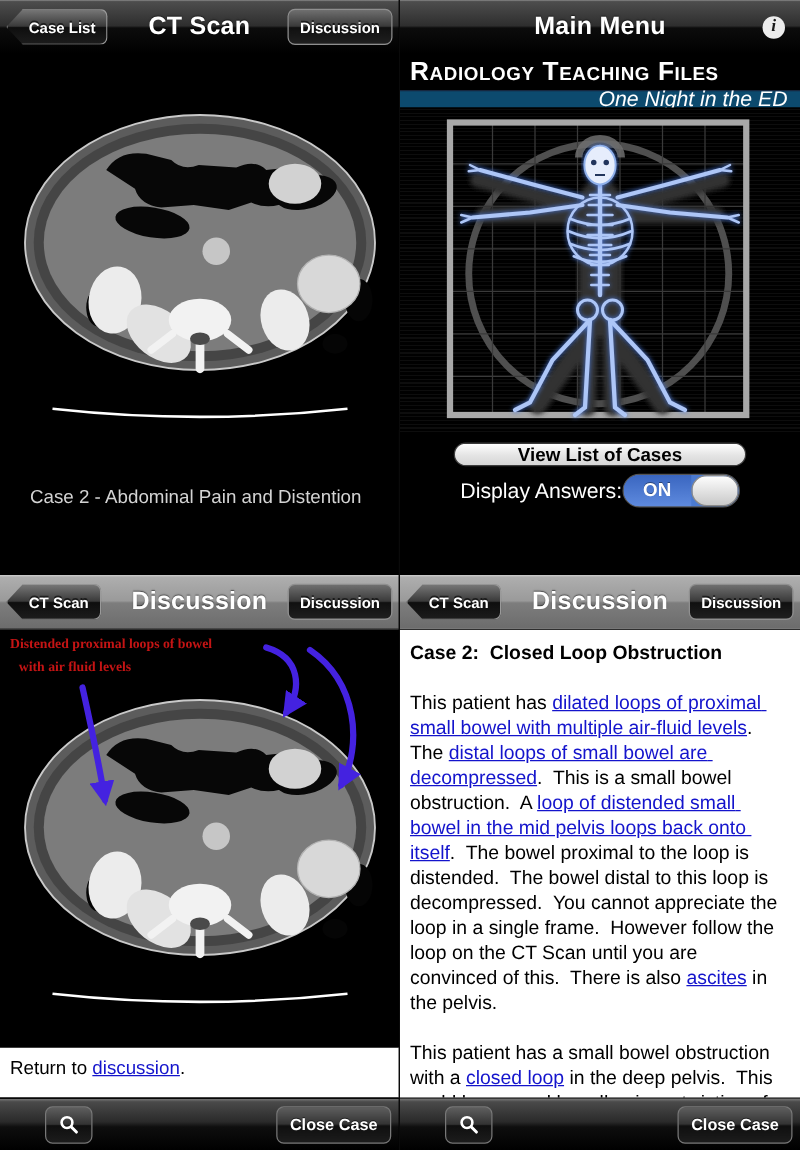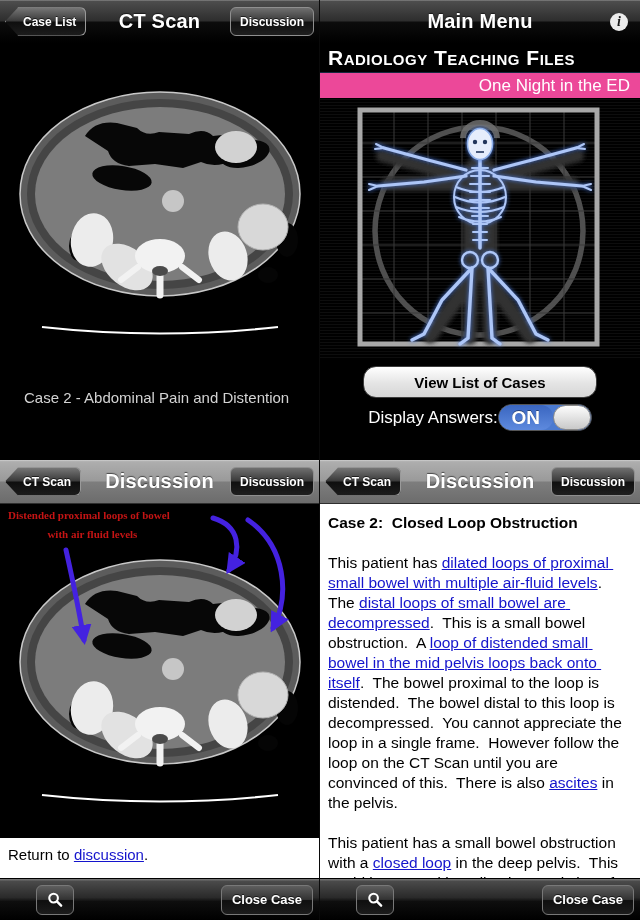--- a/index.html
+++ b/index.html
@@ -29,46 +29,46 @@
   
   .q1{background:#000;display:flex;flex-direction:column;}
   .ct-wrap{width:320px;height:300px;position:relative;}
   .caption{padding:4px 8px 0 8px;color:#d3d3d3;font-size:15px;line-height:20px;white-space:pre-wrap;}
   .caption .cap-title{margin:0 0 19px 16px;}
 
   
   .q2{background:#000;display:flex;flex-direction:column;}
   .rtf-bar{height:28px;background:#000;color:#fff;font-variant:small-caps;font-weight:bold;font-size:21px;
            letter-spacing:.5px;display:flex;align-items:center;padding:0 8px;}
-  .blue-bar{height:26px;background:#ec4899;color:#fff;font-size:17px;display:flex;
+  .blue-bar{height:14px;background:#0c4a6e;color:#fff;font-style:italic;font-size:17px;display:flex;
             align-items:center;justify-content:flex-end;padding:0 10px;border-top:1px solid #16273f;}
   .vitruvian{height:262px;position:relative;
      background:repeating-linear-gradient(0deg,#000 0 2px,#0d0d0d 2px 3px);}
   .menu-controls{flex:1;position:relative;}
-  .pill-btn{display:block;margin:6px auto 0 auto;width:234px;height:32px;border-radius:13px;
+  .pill-btn{display:block;margin:6px auto 0 auto;width:234px;height:19px;border-radius:13px;
             border:1px solid #3c3c3c;background:linear-gradient(180deg,#fff,#e4e4e4 55%,#d6d6d6);
             font-size:15px;font-weight:bold;color:#000;font-family:inherit;}
   .answers-row{display:flex;align-items:center;justify-content:center;gap:0;margin-top:6px;}
   .answers-label{color:#fff;font-size:17px;}
   .switch{width:94px;height:27px;border-radius:14px;overflow:hidden;display:flex;border:1px solid #555;
           background:#4b7ad0;}
-  .switch-on{flex:1;display:flex;align-items:center;justify-content:center;color:#fff;font-size:19px;
+  .switch-on{flex:1;display:flex;align-items:center;justify-content:center;color:#fff;font-size:15px;
              font-weight:bold;text-shadow:0 -1px 0 rgba(0,0,0,.4);
-             background:linear-gradient(180deg,#3a66c0,#5e8ade);border-radius:12px;}
+             background:linear-gradient(180deg,#3a66c0,#5e8ade);}
   .switch-knob{width:38px;border-radius:13px;border:1px solid #8a8a8a;
              background:linear-gradient(180deg,#fdfdfd,#c9c9c9);}
   .credits{position:absolute;left:0;right:0;bottom:2px;display:flex;justify-content:space-between;
            padding:0 4px;color:#9a9a9a;font-size:10px;}
 
   
   .q3{background:#000;display:flex;flex-direction:column;}
   .disc-img-area{height:334px;position:relative;background:#000;}
   .annotation{position:absolute;top:2px;left:8px;z-index:2;color:#c41414;font-family:"Liberation Serif",serif;
               font-weight:bold;font-size:11px;line-height:19px;}
-  .annotation .l2{padding-left:7px;text-align:center;}
+  .annotation .l2{padding-left:7px;}
   .return-strip{height:40px;background:#fff;color:#000;font-size:15px;padding:8px 8px 0 8px;}
   a.tlink{color:#1414cc;text-decoration:underline;}
 
   
   .toolbar{height:42px;margin-top:auto;display:flex;align-items:center;padding:0 6px;
            background:linear-gradient(180deg,#7a7a7a 0,#4a4a4a 6%,#2a2a2a 45%,#0e0e0e 55%,#000 100%);
            border-top:1px solid #000;}
   .toolbtn{height:30px;border:1px solid #787878;border-radius:6px;color:#fff;font-size:13px;font-weight:bold;
            text-shadow:0 -1px 0 rgba(0,0,0,.6);padding:0 10px;
            background:linear-gradient(180deg,#5e5e5e 0,#333 48%,#0f0f0f 52%,#1c1c1c 100%);

